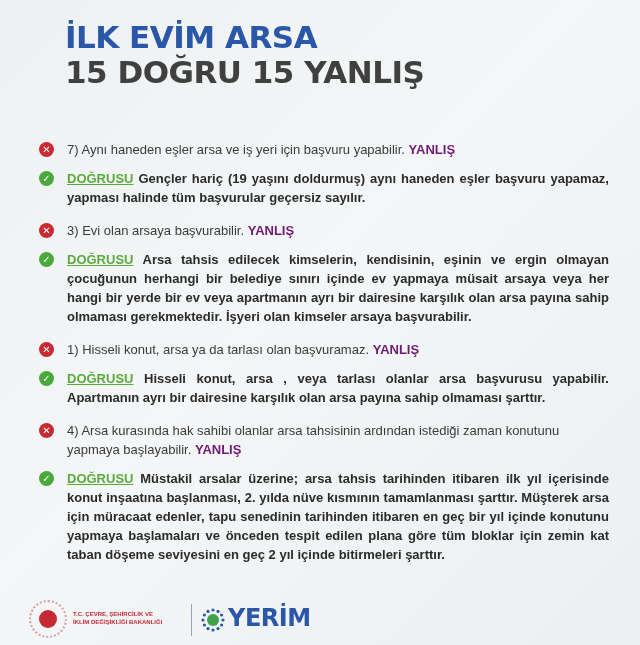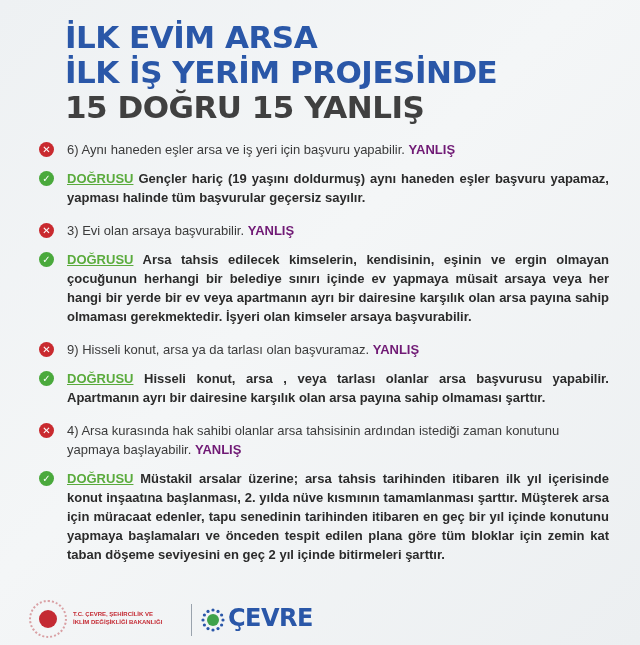--- a/index.html
+++ b/index.html
@@ -56,29 +56,28 @@
     font-family: "DejaVu Sans", sans-serif; line-height: 28px;
   }
 </style>
 </head>
 <body>
 
 <div class="page">
 
   <div class="title">
     <span class="line blue">İLK EVİM ARSA</span>
-    <span class="line blue">İLK İŞ YERİM PROJESİNDE</span>
     <span class="line red">15 DOĞRU 15 YANLIŞ</span>
   </div>
 
   <div class="items">
 
     <div class="item wrong">
       <span class="icon">✕</span>
-      <span class="text">6) Aynı haneden eşler arsa ve iş yeri için başvuru yapabilir.</span>
+      <span class="text">7) Aynı haneden eşler arsa ve iş yeri için başvuru yapabilir.</span>
       <span class="verdict">YANLIŞ</span>
     </div>
     <div class="gap-s"></div>
     <div class="item right">
       <span class="icon">✓</span>
       <div class="text"><span class="tag">DOĞRUSU</span> <span>Gençler hariç (19 yaşını doldurmuş) aynı haneden eşler başvuru yapamaz, yapması halinde tüm başvurular geçersiz sayılır.</span></div>
     </div>
     <div class="gap-l"></div>
 
     <div class="item wrong">
@@ -88,21 +87,21 @@
     </div>
     <div class="gap-s"></div>
     <div class="item right">
       <span class="icon">✓</span>
       <div class="text"><span class="tag">DOĞRUSU</span> <span>Arsa tahsis edilecek kimselerin, kendisinin, eşinin ve ergin olmayan çocuğunun herhangi bir belediye sınırı içinde ev yapmaya müsait arsaya veya her hangi bir yerde bir ev veya apartmanın ayrı bir dairesine karşılık olan arsa payına sahip olmaması gerekmektedir. İşyeri olan kimseler arsaya başvurabilir.</span></div>
     </div>
     <div class="gap-l"></div>
 
     <div class="item wrong">
       <span class="icon">✕</span>
-      <span class="text">9) Hisseli konut, arsa ya da tarlası olan başvuramaz.</span>
+      <span class="text">1) Hisseli konut, arsa ya da tarlası olan başvuramaz.</span>
       <span class="verdict">YANLIŞ</span>
     </div>
     <div class="gap-s"></div>
     <div class="item right">
       <span class="icon">✓</span>
       <div class="text"><span class="tag">DOĞRUSU</span> <span>Hisseli konut, arsa , veya tarlası olanlar arsa başvurusu yapabilir. Apartmanın ayrı bir dairesine karşılık olan arsa payına sahip olmaması şarttır.</span></div>
     </div>
     <div class="gap-l"></div>
 
     <div class="item wrong">
@@ -136,15 +135,15 @@
           <circle cx="17" cy="20.6" r="1.6"></circle>
         <circle cx="12" cy="22" r="1.6"></circle>
           <circle cx="7" cy="20.6" r="1.6"></circle>
           <circle cx="3.4" cy="17" r="1.6"></circle>
         <circle cx="2" cy="12" r="1.6"></circle>
           <circle cx="3.4" cy="7" r="1.6"></circle>
           <circle cx="7" cy="3.4" r="1.6"></circle>
       </g>
       <circle cx="12" cy="12" r="6" fill="#3fa24a"></circle>
     </svg>
-    <div class="toki-text">ÇEVRE</div>
+    <div class="toki-text">YERİM</div>
   </div>
 </div>
 
 </body></html>

